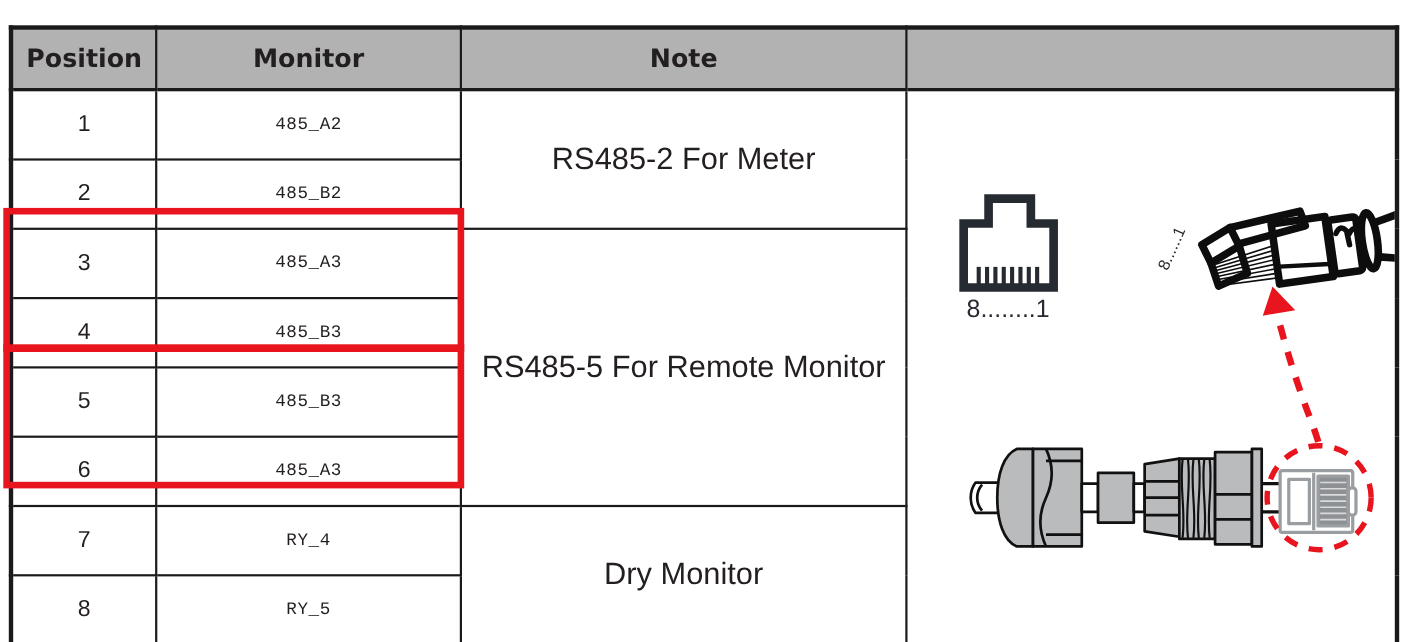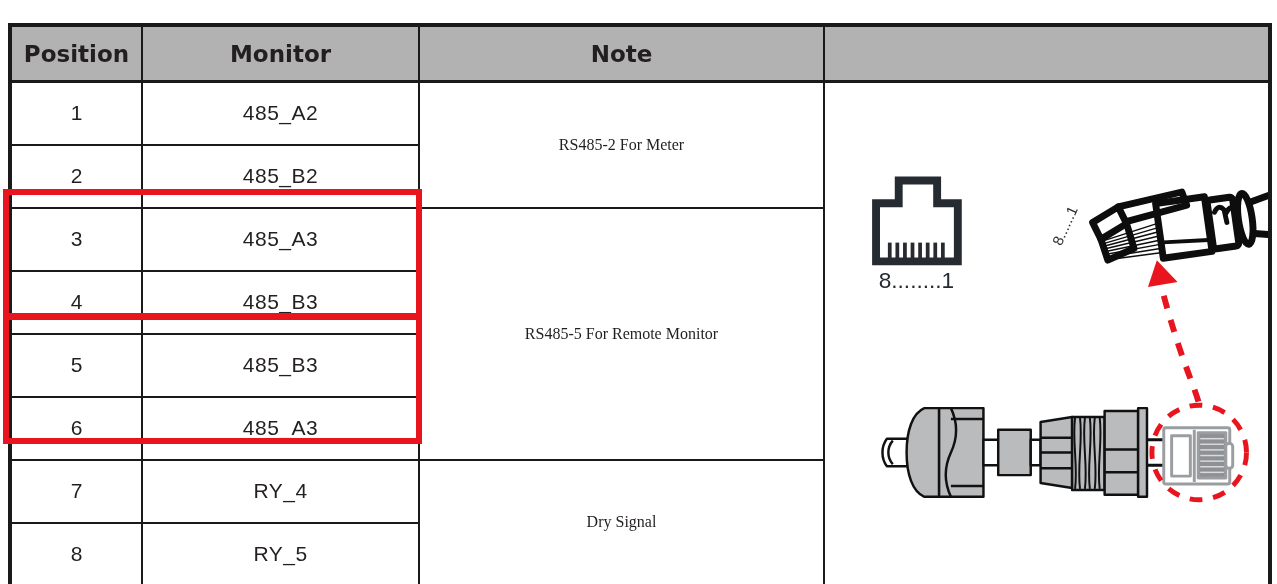--- a/index.html
+++ b/index.html
@@ -23,22 +23,22 @@
   }
   .pinout thead th{
     background:#b2b2b2;
     height:53px;
     font-family:"DejaVu Sans","Liberation Sans",sans-serif;
     font-weight:bold;font-size:23px;
     border-bottom:3px solid #1a1a1a;
   }
   .pinout tbody tr{height:63px;}
   .pos-cell{font-size:21px;}
-  .func-cell{font-size:21px;letter-spacing:.5px;}
-  .note-cell{font-size:16px;font-family:Liberation Serif, serif;}
+  .func-cell{font-size:16px;letter-spacing:.5px;font-family:Liberation Mono, monospace;}
+  .note-cell{font-size:28px;}
   .diagram-cell{position:relative;padding:0;}
   .diagram-cell svg{position:absolute;inset:0;width:100%;height:100%;}
 
   
   .hl-box{
     position:absolute;left:3px;top:189px;width:419px;height:255px;
     border:6px solid #e8141e;box-sizing:border-box;pointer-events:none;
   }
   .hl-divider{
     position:absolute;left:3px;top:313px;width:419px;height:7px;
@@ -182,21 +182,21 @@
         <td class="pos-cell">5</td>
         <td class="func-cell">485_B3</td>
       </tr>
       <tr>
         <td class="pos-cell">6</td>
         <td class="func-cell">485_A3</td>
       </tr>
       <tr>
         <td class="pos-cell">7</td>
         <td class="func-cell">RY_4</td>
-        <td class="note-cell" rowspan="2">Dry Signal</td>
+        <td class="note-cell" rowspan="2">Dry Monitor</td>
       </tr>
       <tr>
         <td class="pos-cell">8</td>
         <td class="func-cell">RY_5</td>
       </tr>
     </tbody>
   </table>
 
   <div class="hl-box"></div>
   <div class="hl-divider"></div>

